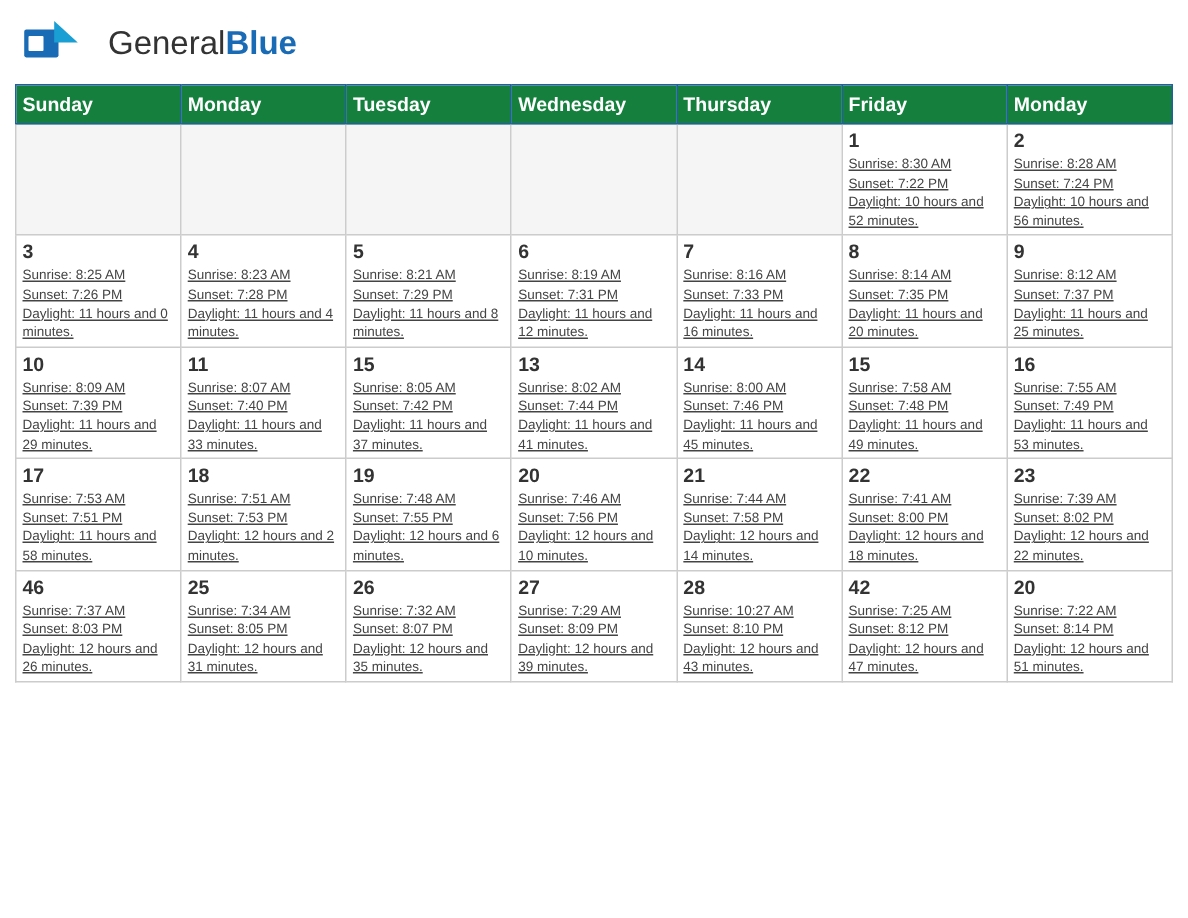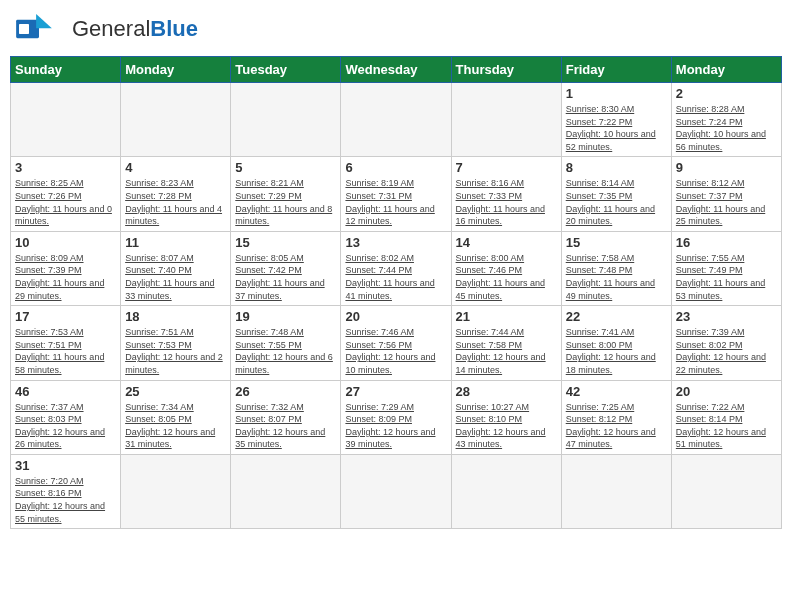--- a/index.html
+++ b/index.html
@@ -313,28 +313,14 @@
 Sunset: 8:12 PM
 Daylight: 12 hours and 47 minutes.</div>
         </td>
         <td>
           <span class="day-number">20</span>
           <div class="day-info">Sunrise: 7:22 AM
 Sunset: 8:14 PM
 Daylight: 12 hours and 51 minutes.</div>
         </td>
       </tr>
-      <tr class="last-row">
-        <td>
-          <span class="day-number">31</span>
-          <div class="day-info">Sunrise: 7:20 AM
-Sunset: 8:16 PM
-Daylight: 12 hours and 55 minutes.</div>
-        </td>
-        <td class="empty"></td>
-        <td class="empty"></td>
-        <td class="empty"></td>
-        <td class="empty"></td>
-        <td class="empty"></td>
-        <td class="empty"></td>
-      </tr>
     </tbody>
 </table>
 
 </body></html>

